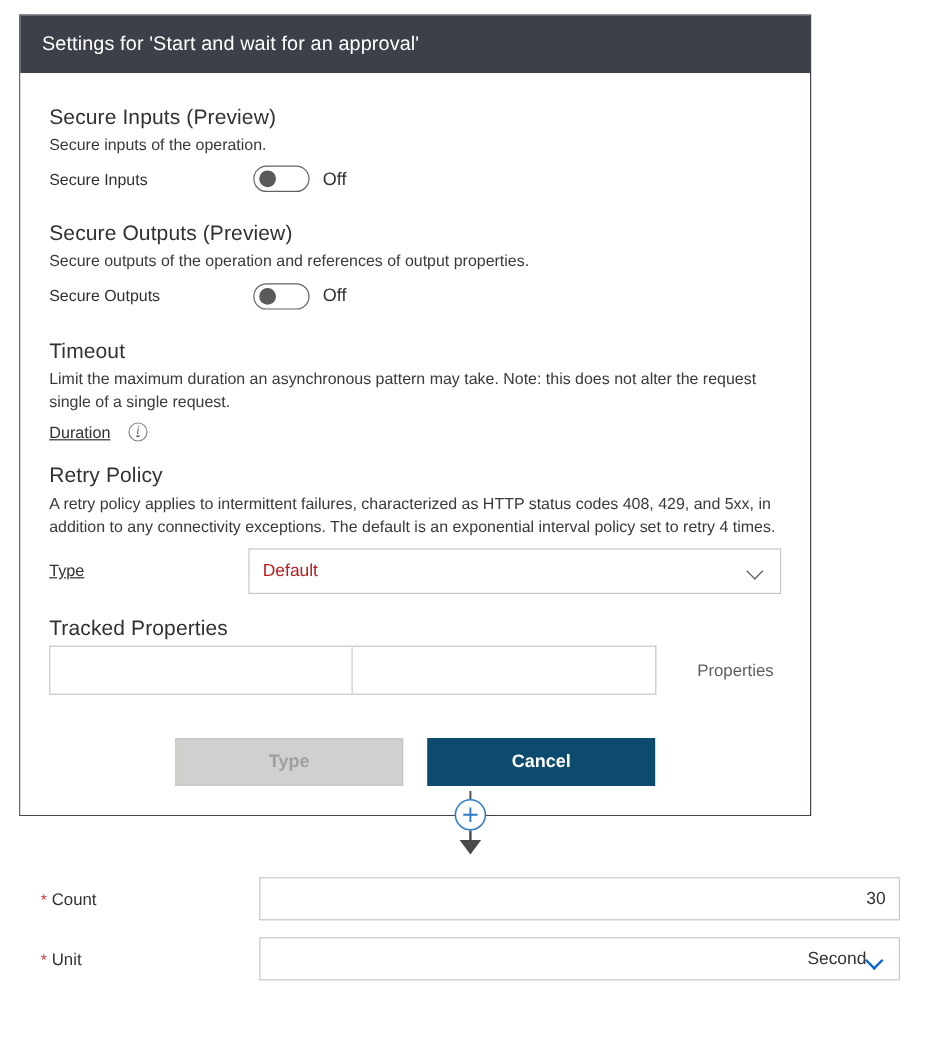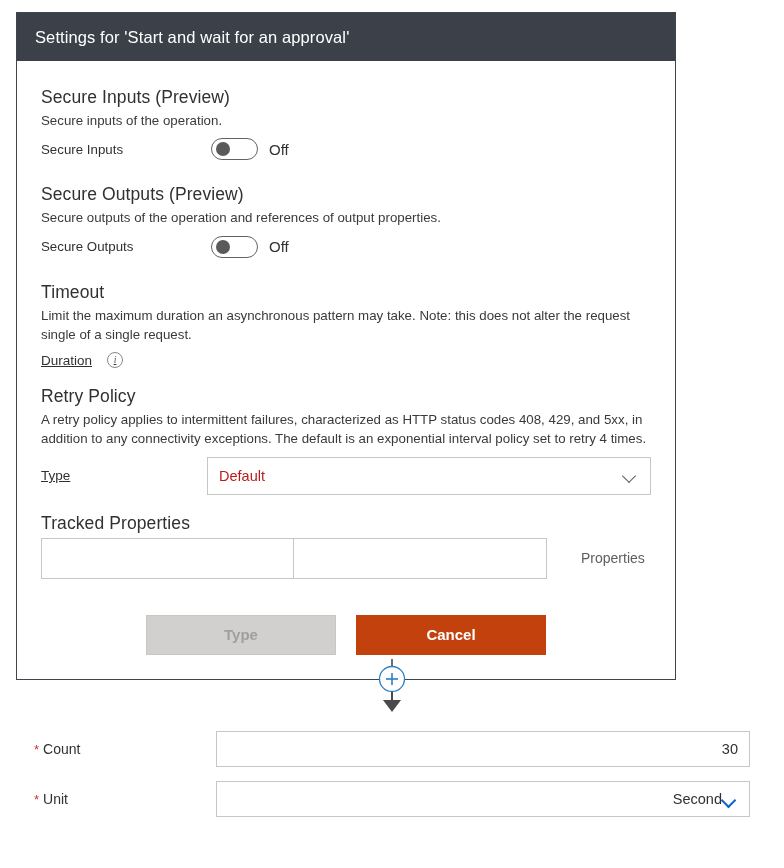--- a/index.html
+++ b/index.html
@@ -217,21 +217,21 @@
     box-sizing: border-box;
     border: none;
     font-family: "Liberation Sans", sans-serif;
   }
   .btn-done {
     background: #d2d0ce;
     color: #a19f9d;
     border: 1px solid #c8c6c4;
   }
   .btn-cancel {
-    background: #c2410c;
+    background: #0c4a6e;
     color: #ffffff;
   }
 
   
   .connector {
     position: absolute;
     left: 0; right: 0;
     top: 659px;
     height: 55px;
     display: flex;

